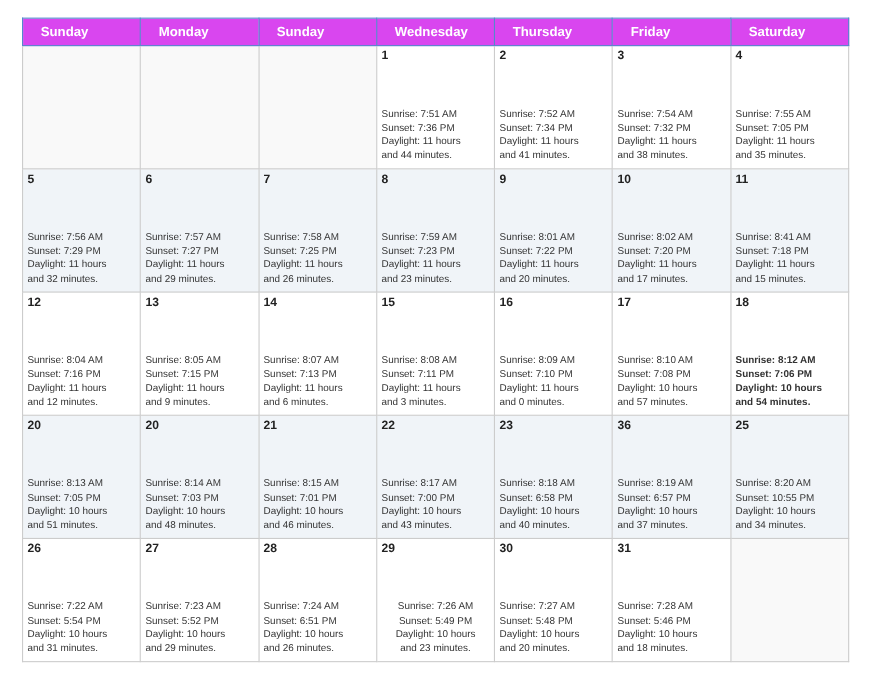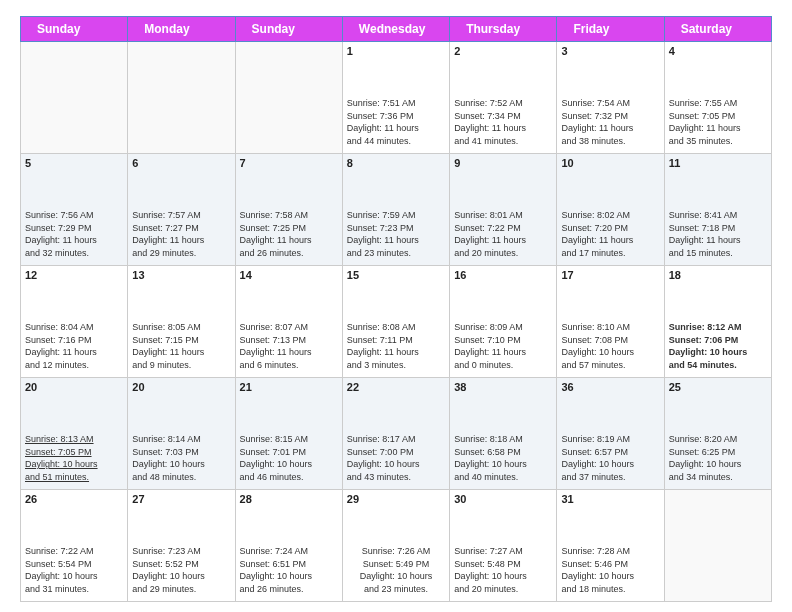--- a/index.html
+++ b/index.html
@@ -255,21 +255,21 @@
             <span class="day-number">18</span>
             <div class="day-info" style="white-space: pre-line; font-weight: bold;">Sunrise: 8:12 AM
 Sunset: 7:06 PM
 Daylight: 10 hours
 and 54 minutes.</div>
           </td>
         </tr>
         <tr class="row-shaded">
           <td>
             <span class="day-number">20</span>
-            <div class="day-info" style="white-space: pre-line; text-decoration: underline;">Sunrise: 8:13 AM
+            <div class="day-info" style="white-space: pre-line;">Sunrise: 8:13 AM
 Sunset: 7:05 PM
 Daylight: 10 hours
 and 51 minutes.</div>
           </td>
           <td>
             <span class="day-number">20</span>
             <div class="day-info" style="white-space: pre-line;">Sunrise: 8:14 AM
 Sunset: 7:03 PM
 Daylight: 10 hours
 and 48 minutes.</div>
@@ -282,37 +282,37 @@
 and 46 minutes.</div>
           </td>
           <td>
             <span class="day-number">22</span>
             <div class="day-info" style="white-space: pre-line;">Sunrise: 8:17 AM
 Sunset: 7:00 PM
 Daylight: 10 hours
 and 43 minutes.</div>
           </td>
           <td>
-            <span class="day-number">38</span>
+            <span class="day-number">23</span>
             <div class="day-info" style="white-space: pre-line;">Sunrise: 8:18 AM
 Sunset: 6:58 PM
 Daylight: 10 hours
 and 40 minutes.</div>
           </td>
           <td>
             <span class="day-number">36</span>
             <div class="day-info" style="white-space: pre-line;">Sunrise: 8:19 AM
 Sunset: 6:57 PM
 Daylight: 10 hours
 and 37 minutes.</div>
           </td>
           <td>
             <span class="day-number">25</span>
             <div class="day-info" style="white-space: pre-line;">Sunrise: 8:20 AM
-Sunset: 6:25 PM
+Sunset: 10:55 PM
 Daylight: 10 hours
 and 34 minutes.</div>
           </td>
         </tr>
         <tr class="row-white">
           <td>
             <span class="day-number">26</span>
             <div class="day-info" style="white-space: pre-line;">Sunrise: 7:22 AM
 Sunset: 5:54 PM
 Daylight: 10 hours

